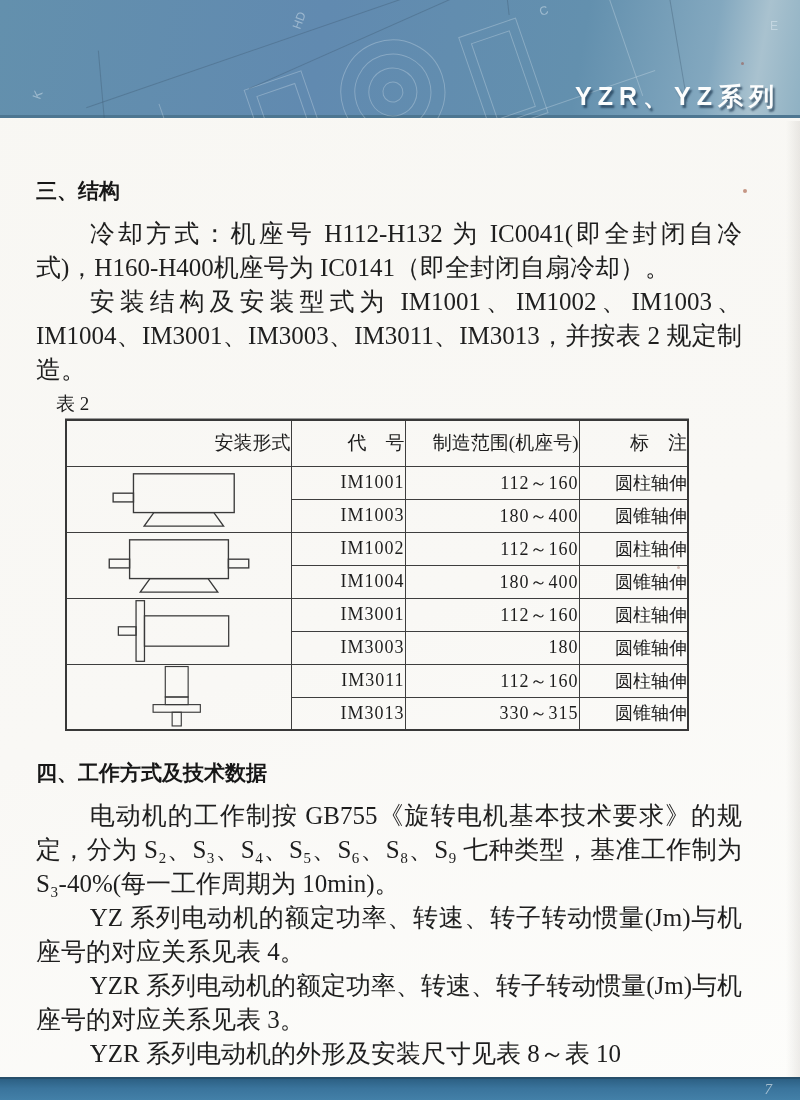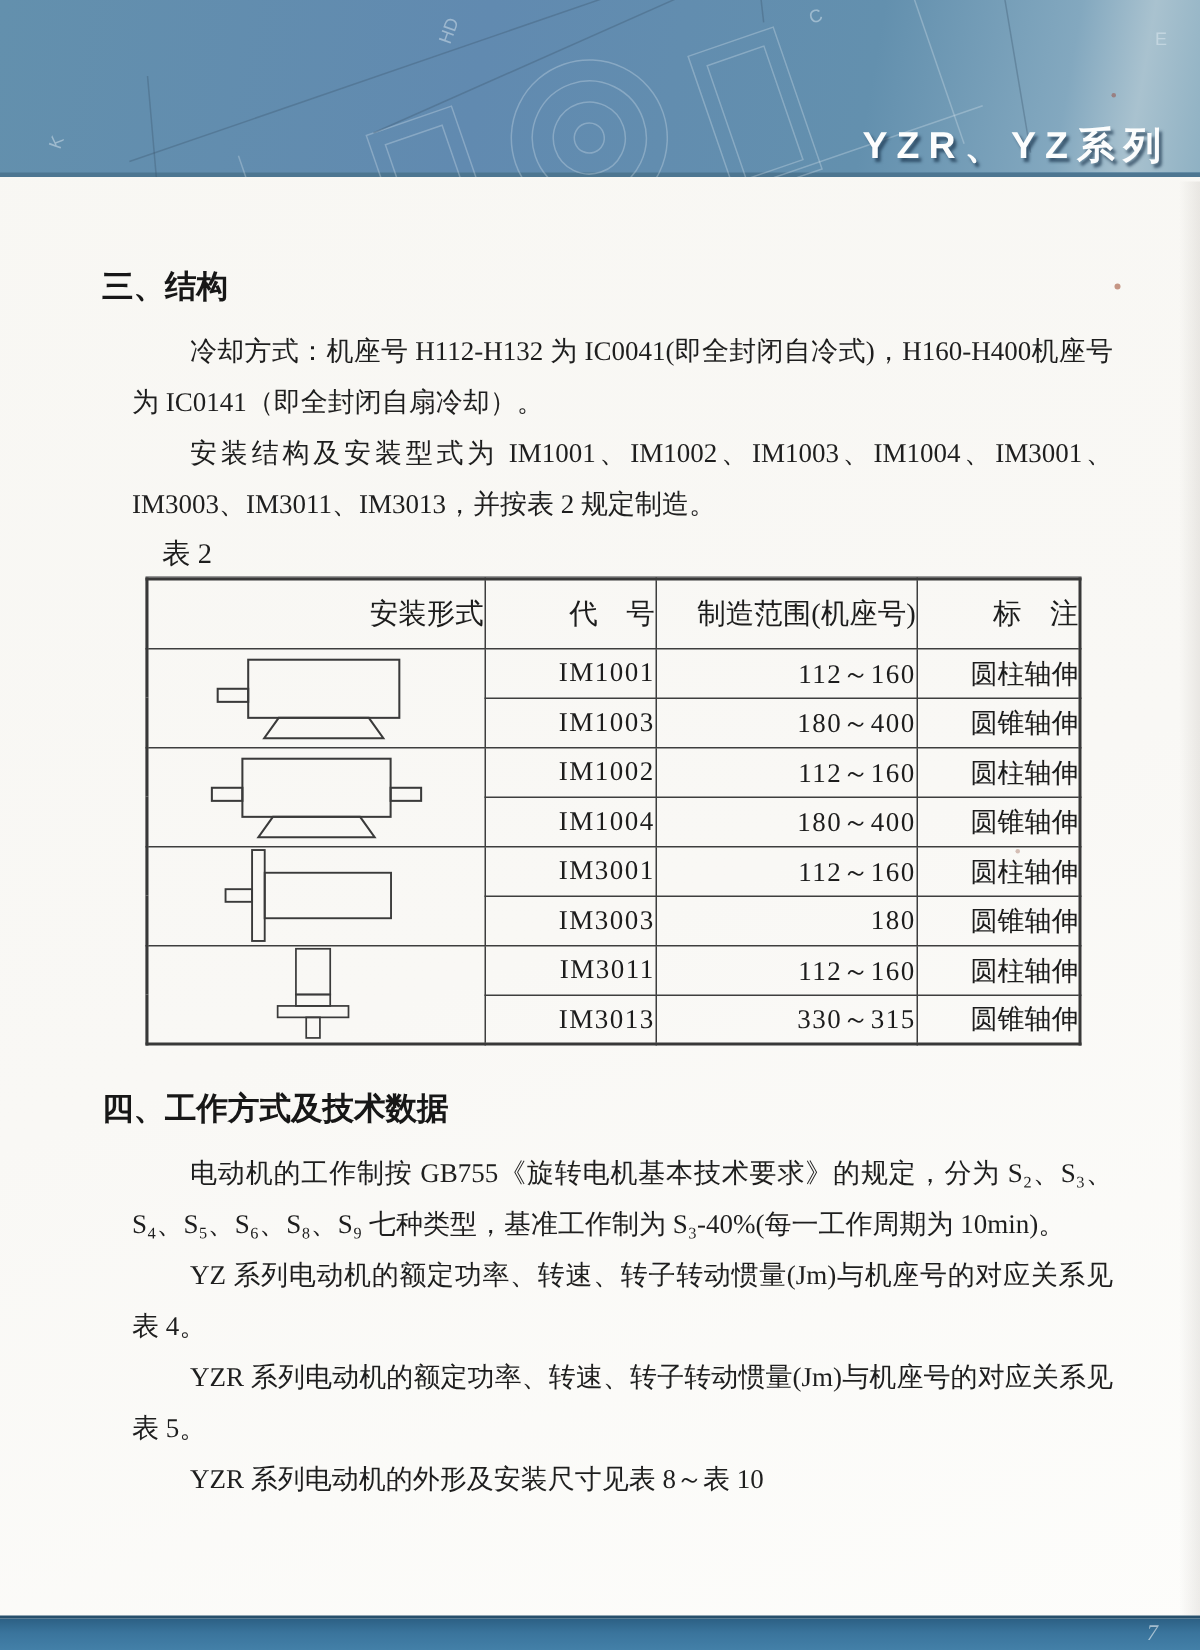--- a/index.html
+++ b/index.html
@@ -17,25 +17,25 @@
     border-bottom:3px solid #4d7691;
   }
   .band-top svg.blueprint { position:absolute; top:0; left:0; }
   .band-title { position:absolute; top:36px; right:20px; text-align:right;
     font-family:"Liberation Sans", sans-serif; font-weight:bold; color:#fcfdfd;
     text-shadow:2px 3px 2px rgba(22,48,72,0.65);
   }
   .band-title .line1 { font-size:25px; letter-spacing:6px; margin-bottom:8px;margin-top:44px; }
   .band-title .line2 { font-size:27px; letter-spacing:2px; }
   
-  .body-area { position:absolute; top:121px; left:0; width:800px; padding:56px 58px 0 68px; }
+  .body-area { position:absolute; top:121px; left:0; width:800px; padding:56px 58px 0 36px; }
   h2.sec { font-family:"Liberation Sans", sans-serif; font-weight:bold; font-size:21px; color:#171717; margin:0 0 12px 0; }
   h2.sec4 { margin-top:28px; }
-  p.para { font-size:18px; line-height:34px; text-indent:2.15em; text-align:justify;margin-left:20px; }
-  .table-label { font-size:19px; line-height:30px; margin-left:40px; margin-top:2px; }
+  p.para { font-size:25px; line-height:34px; text-indent:2.15em; text-align:justify; }
+  .table-label { font-size:19px; line-height:30px; margin-left:20px; margin-top:2px; }
   
   table.t2 { border-collapse:collapse; margin-left:29px; width:622px; table-layout:fixed; }
   table.t2 th, table.t2 td {
     border:1px solid #3e3e3e; text-align:right; vertical-align:middle;
     font-size:18px; color:#1c1c1c; padding:0;
   }
   table.t2 { border:2px solid #383838; box-shadow:0 -1px 0 #9a9a9a; }
   table.t2 th { height:46px; font-weight:normal; font-size:19px; }
   table.t2 td { height:33px; }
   table.t2 td.diag { background:transparent; }
@@ -195,21 +195,21 @@
           <td class="mono-num">330～315</td>
           <td>圆锥轴伸</td>
         </tr>
       </tbody>
     </table>
 
     <h2 class="sec sec4">四、工作方式及技术数据</h2>
 
     <p class="para">电动机的工作制按 GB755《旋转电机基本技术要求》的规定，分为 S₂、S₃、S₄、S₅、S₆、S₈、S₉ 七种类型，基准工作制为 S₃-40%(每一工作周期为 10min)。</p>
     <p class="para">YZ 系列电动机的额定功率、转速、转子转动惯量(Jm)与机座号的对应关系见表 4。</p>
-    <p class="para">YZR 系列电动机的额定功率、转速、转子转动惯量(Jm)与机座号的对应关系见表 5。</p>
+    <p class="para">YZR 系列电动机的额定功率、转速、转子转动惯量(Jm)与机座号的对应关系见表 3。</p>
     <p class="para">YZR 系列电动机的外形及安装尺寸见表 8～表 10</p>
 
   </div>
 
   <div class="edge-shade"></div>
   <div class="speck s1"></div>
   <div class="speck s2"></div>
   <div class="speck s3"></div>
 
   <div class="band-bottom">

